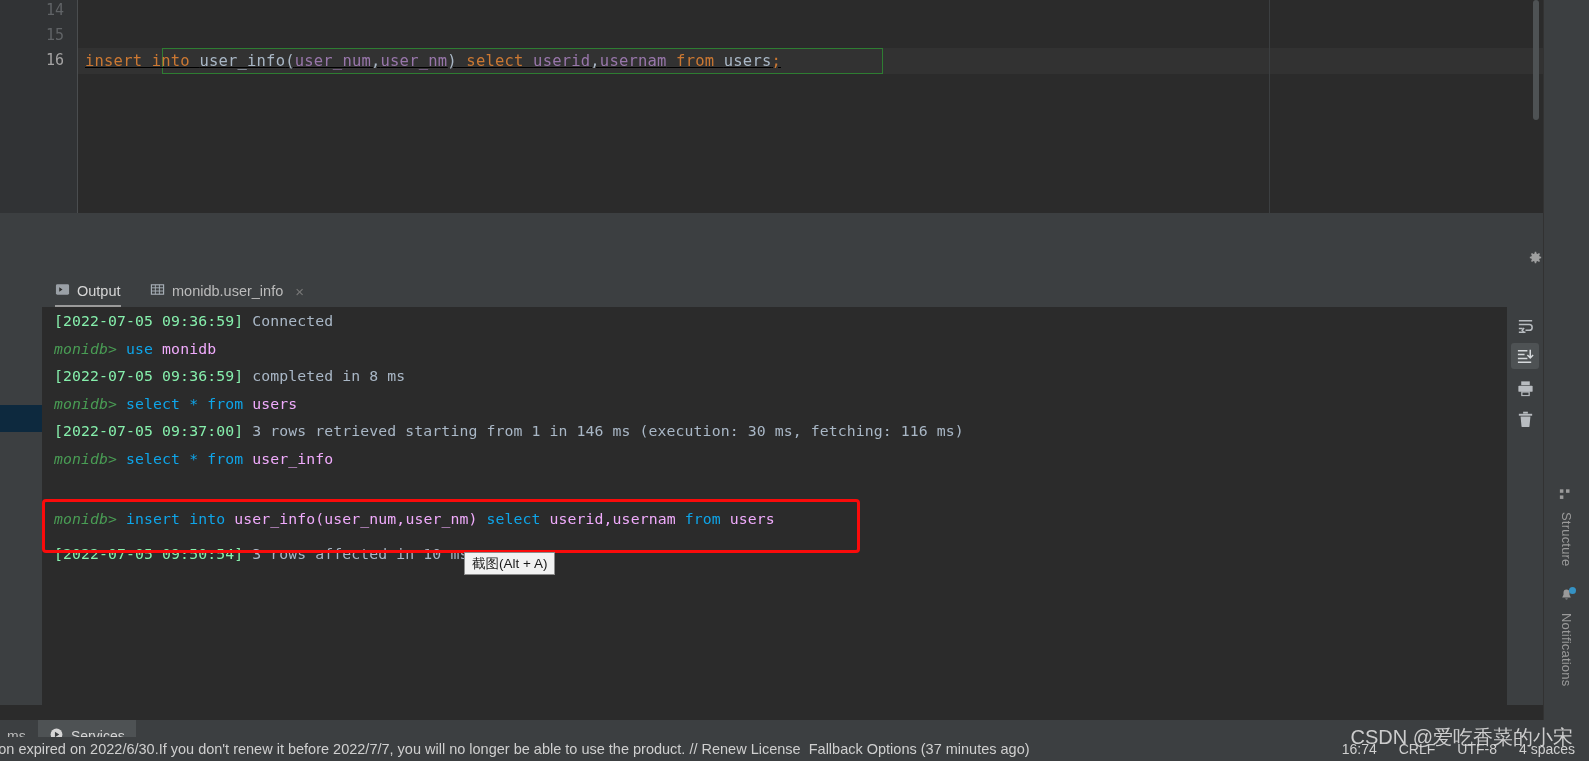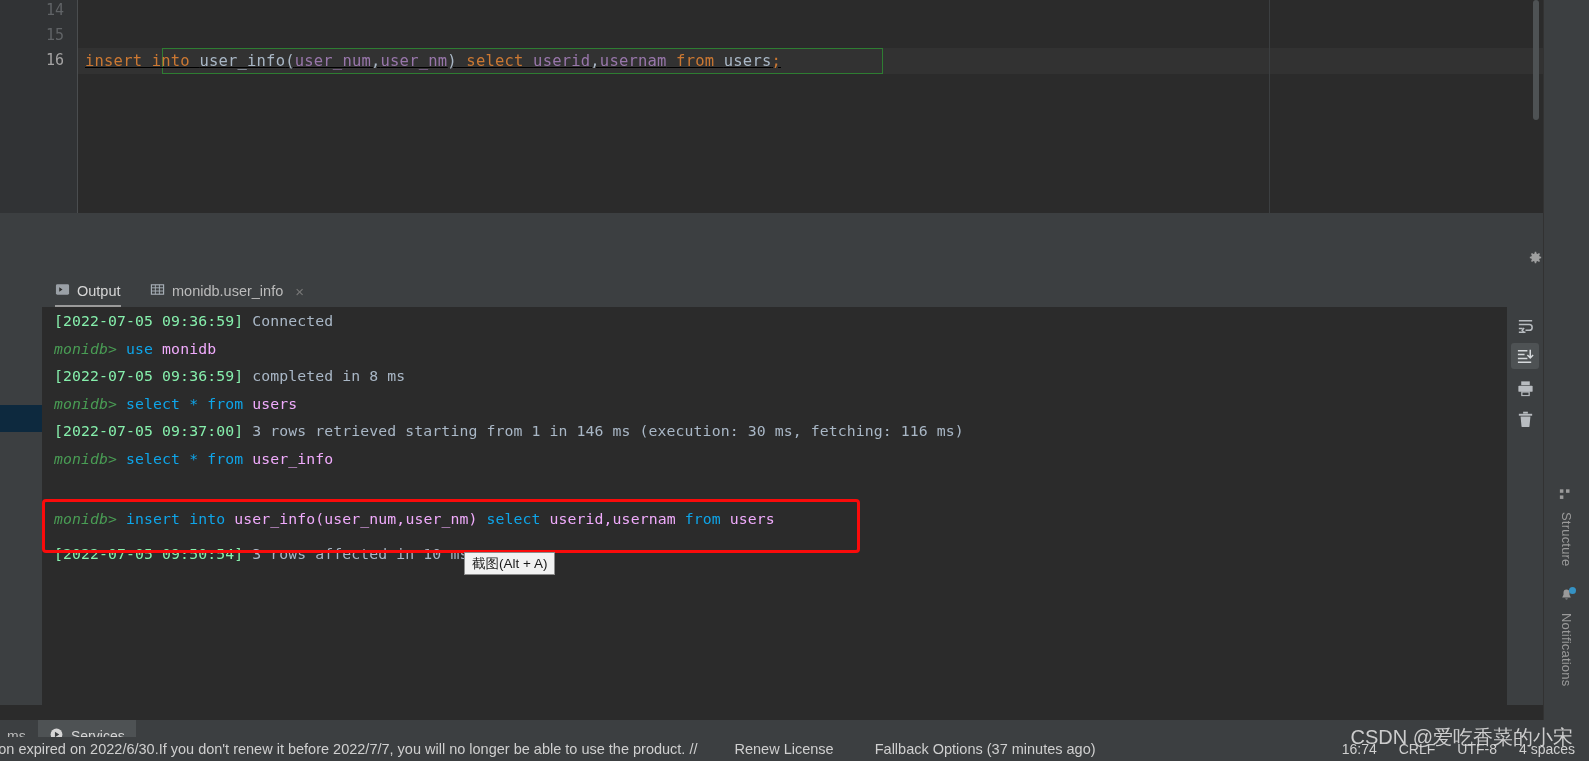--- a/index.html
+++ b/index.html
@@ -179,21 +179,21 @@
   .botbar-tab.active { background: #4e5254; color: #d6d6d6; align-items: center; }
 
   .statusbar {
     position: absolute; left: 0; top: 737px; width: 1589px; height: 24px;
     background: #3c3f41; display: flex; align-items: center;
   }
   .status-left {
     font-size: 14.5px; color: #cfcfcf; padding-left: 0px; white-space: nowrap;
     margin-left: -5px;
   }
-  .status-link { color: #cfcfcf; text-decoration: none; cursor: pointer; margin-left: 33px; }
+  .status-link { color: #cfcfcf; text-decoration: none; cursor: pointer; }
   .status-right {
     position: absolute; right: 14px; display: flex; align-items: center; gap: 22px;
     font-size: 14px; color: #cfcfcf; white-space: nowrap;
   }
   .status-right span { cursor: pointer; }
 
   .watermark {
     position: absolute; right: 16px; top: 724px;
     font-size: 20px; color: #d9d9d9; opacity: .92;
     white-space: nowrap; pointer-events: none;

